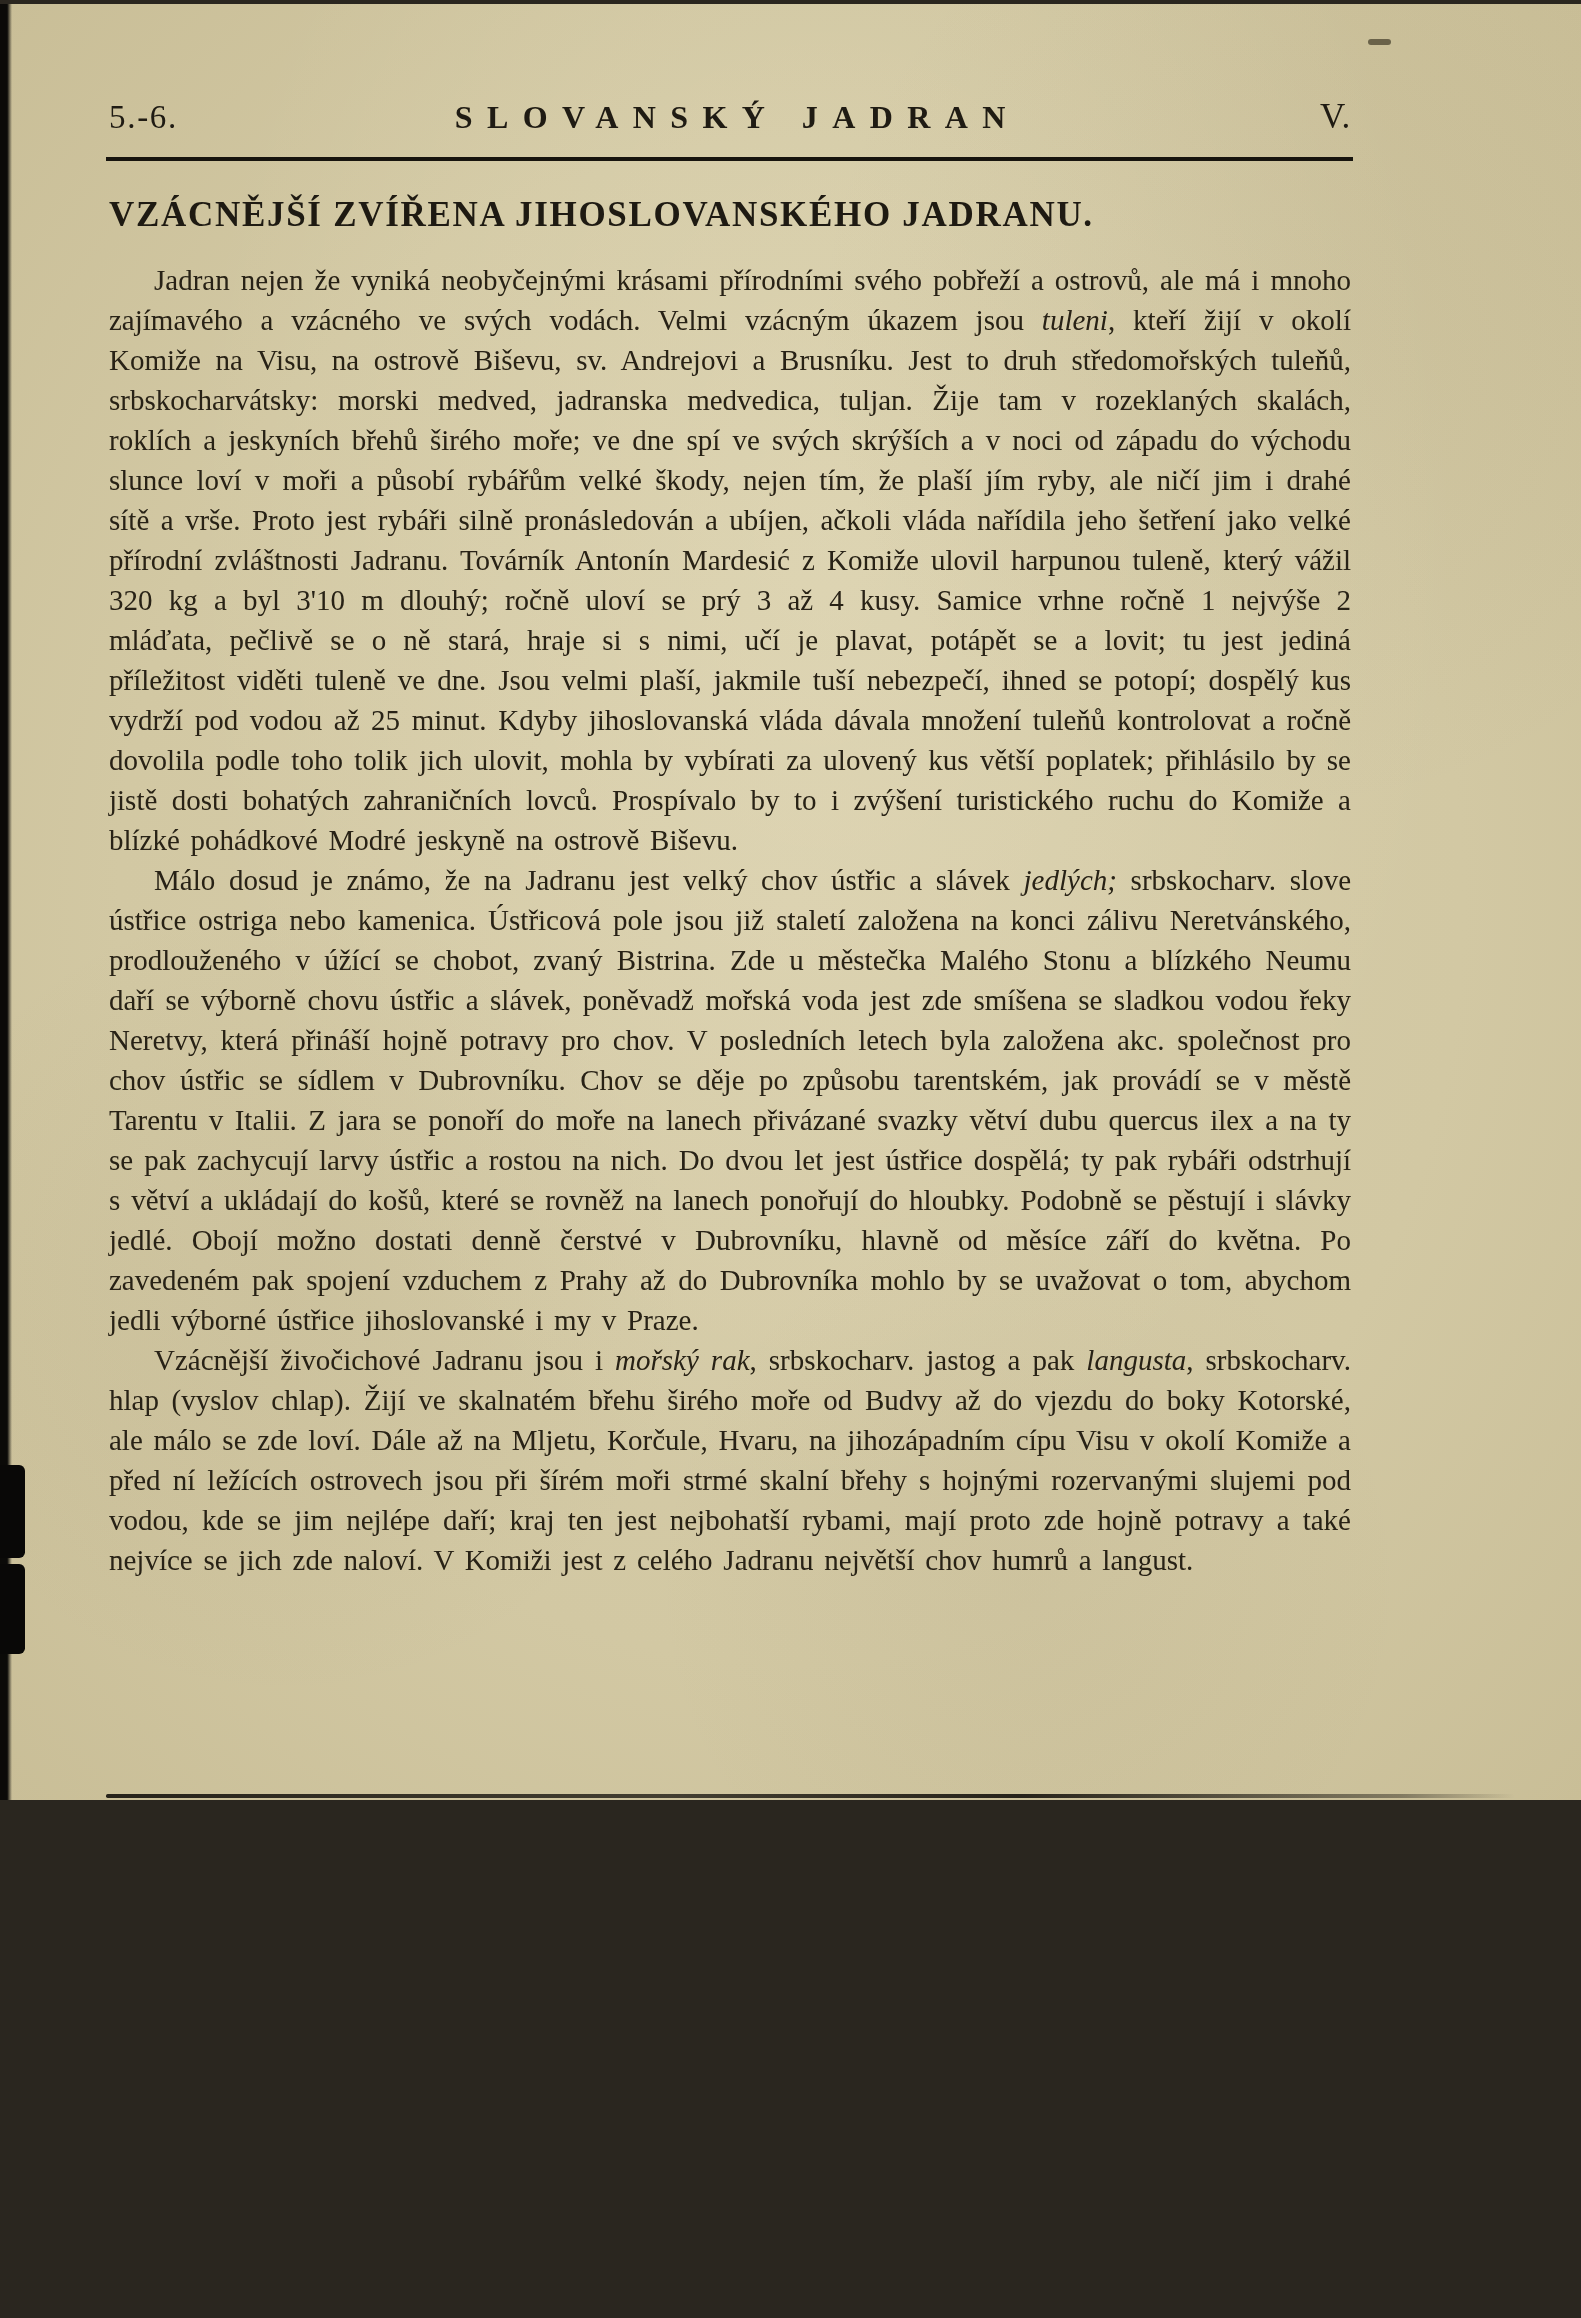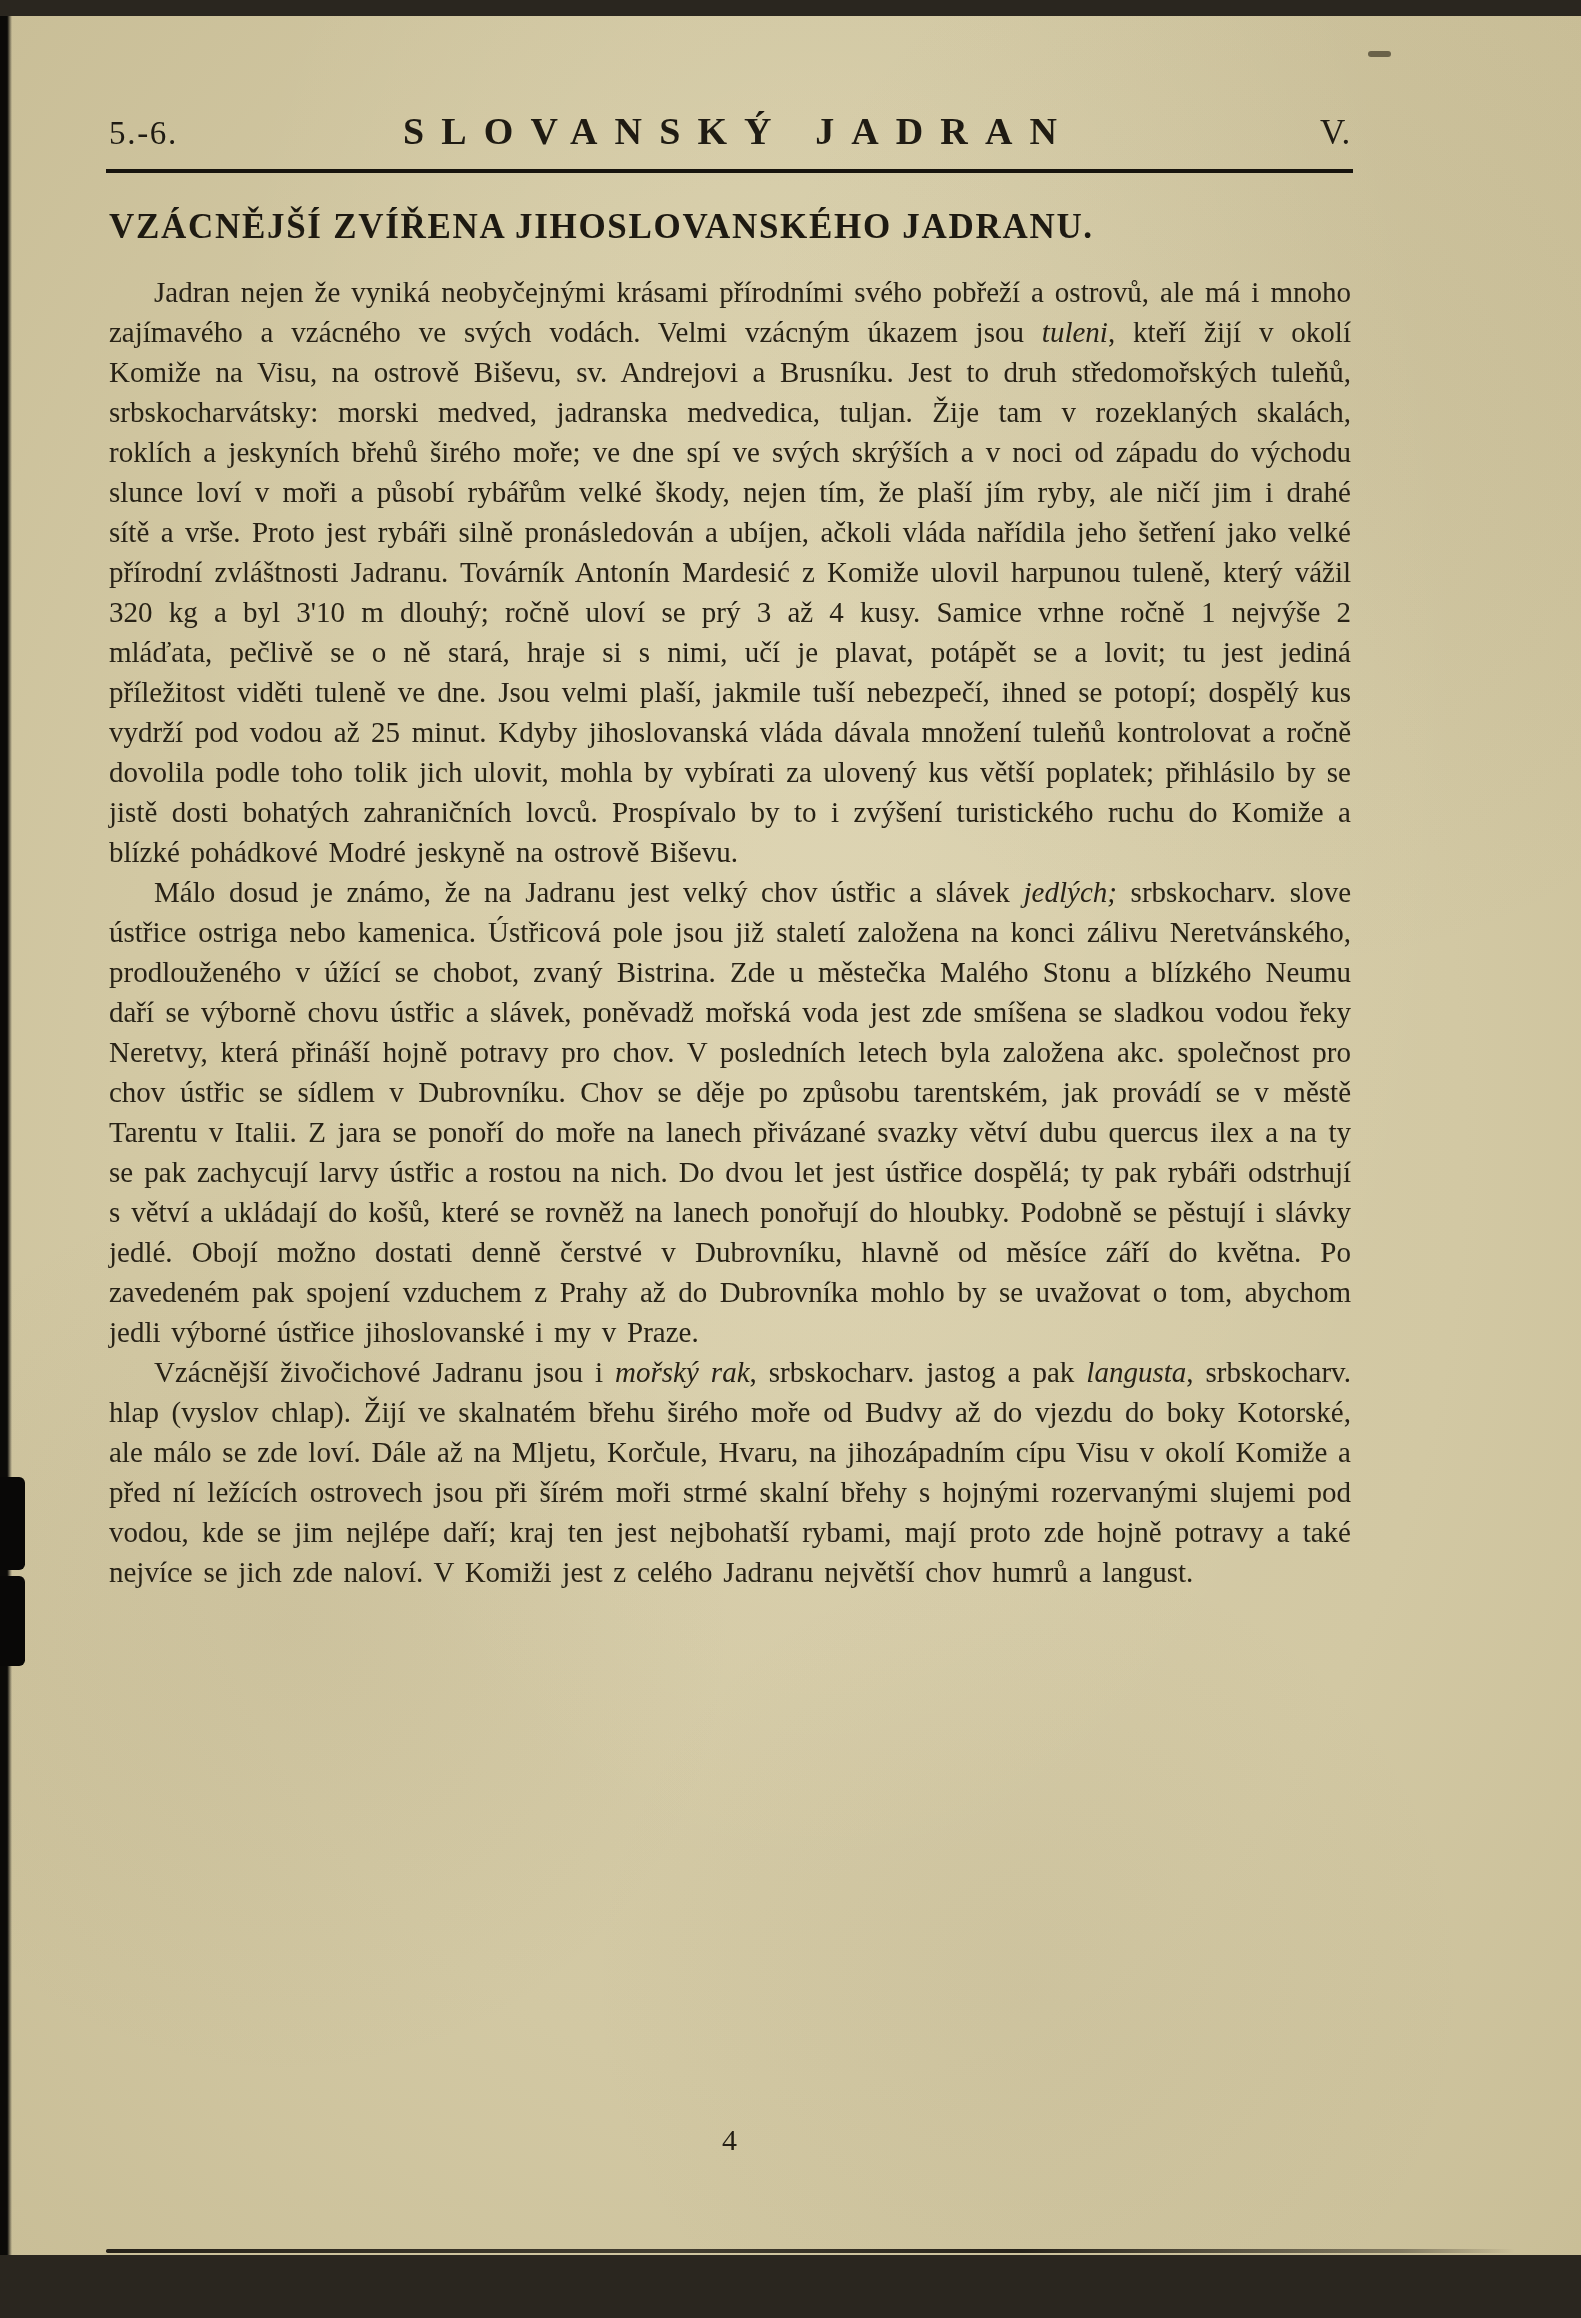--- a/index.html
+++ b/index.html
@@ -3,22 +3,22 @@
 <meta charset="utf-8">
 <style>
   html, body {
     margin: 0;
     padding: 0;
     background: #2a261f;
   }
   .page {
     position: relative;
     width: 1582px;
-    height: 2239px;
-    margin: 16px auto;
+    height: 1796px;
+    margin: 4px auto;
     overflow: hidden;
     background:
       radial-gradient(ellipse at 52% 30%, rgba(255,250,225,0.20) 0%, rgba(255,250,225,0) 55%),
       radial-gradient(ellipse at 50% 50%, #d7cdaa 0%, #d2c8a3 60%, #c9be97 100%);
     color: #272218;
     font-family: "Liberation Serif", "DejaVu Serif", serif;
   }
   .paper-texture {
     position: absolute;
     inset: 0;
@@ -73,21 +73,21 @@
     align-items: baseline;
     color: #1f1b13;
   }
   .issue {
     justify-self: start;
     font-size: 33px;
     letter-spacing: 1.7px;
   }
   .journal {
     justify-self: center;
-    font-size: 38px;
+    font-size: 32px;
     font-weight: 700;
     letter-spacing: 0.45em;
     margin-right: -0.45em;
     white-space: nowrap;
   }
   .volume {
     justify-self: end;
     font-size: 35px;
     letter-spacing: 0.8px;
   }

